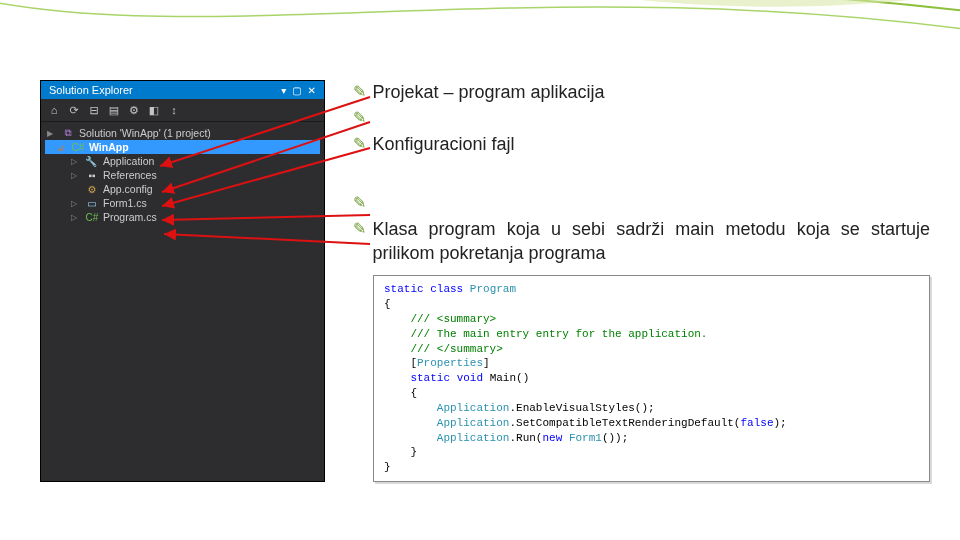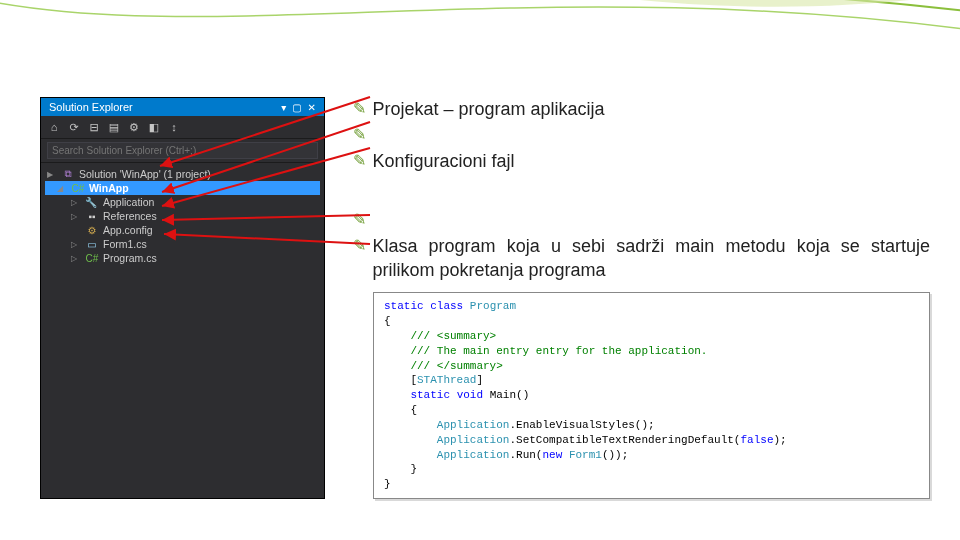--- a/index.html
+++ b/index.html
@@ -2,21 +2,21 @@
 <html><head>
 <meta charset="utf-8">
 <style>
   * { box-sizing: border-box; margin: 0; padding: 0; }
   body { width: 960px; height: 540px; font-family: "Segoe UI", Arial, sans-serif; background: #fff; position: relative; overflow: hidden; }
 
   
   .swoosh { position: absolute; top: -40px; left: -60px; width: 1100px; height: 140px; pointer-events: none; }
   .swoosh svg { width: 100%; height: 100%; }
 
-  .content { position: relative; padding: 80px 30px 20px 40px; display: flex; gap: 28px; margin-top: 17px; }
+  .content { position: relative; padding: 80px 30px 20px 40px; display: flex; gap: 28px; }
 
   
   .panel { width: 285px; background: #2d2d30; color: #ccc; font-size: 11px; border: 1px solid #000; }
   .panel-header { background: #007acc; color: #fff; padding: 3px 8px; display: flex; align-items: center; justify-content: space-between; font-size: 11px; }
   .panel-header-title { font-weight: normal; }
   .panel-header-icons { display: flex; gap: 6px; }
   .panel-header-icons span { font-size: 10px; }
   .toolbar { display: flex; gap: 6px; padding: 4px 6px; background: #2d2d30; border-bottom: 1px solid #1b1b1c; }
   .toolbar span { width: 14px; height: 14px; display: inline-flex; align-items: center; justify-content: center; color: #c5c5c5; font-size: 11px; }
   .search { padding: 3px 6px; border-bottom: 1px solid #1b1b1c; }
@@ -76,23 +76,20 @@
     </div>
     <div class="toolbar">
       <span>⌂</span>
       <span>⟳</span>
       <span>⊟</span>
       <span>▤</span>
       <span>⚙</span>
       <span>◧</span>
       <span>↕</span>
     </div>
-    <div class="search">
-      <input placeholder="Search Solution Explorer (Ctrl+;)" style="">
-    </div>
     <div class="tree">
       <div class="tree-item">
         <span class="chev">▶</span>
         <span class="ico ico-sln">⧉</span>
         <span class="lbl">Solution 'WinApp' (1 project)</span>
       </div>
       <div class="tree-item indent1 selected">
         <span class="chev">◢</span>
         <span class="ico ico-cs">C#</span>
         <span class="lbl" style="font-weight:bold">WinApp</span>
@@ -144,21 +141,21 @@
     <div class="bitem">
         <span class="bullet">✎</span>
         <span>Klasa program koja u sebi sadrži main metodu koja se startuje prilikom pokretanja programa</span>
       </div>
 
     <div class="codebox"><span class="kw">static</span> <span class="kw">class</span> <span class="type">Program</span>
 <span>{</span>
     <span class="str">/// &lt;summary&gt;</span>
     <span class="str">/// The main entry entry for the application.</span>
     <span class="str">/// &lt;/summary&gt;</span>
-    <span>[</span><span class="attr">STAThread</span><span>]</span>
+    <span>[</span><span class="attr">Properties</span><span>]</span>
     <span class="kw">static</span> <span class="kw">void</span> <span>Main()</span>
     <span>{</span>
         <span class="type">Application</span><span>.EnableVisualStyles();</span>
         <span class="type">Application</span><span>.SetCompatibleTextRenderingDefault(</span><span class="kw">false</span><span>);</span>
         <span class="type">Application</span><span>.Run(</span><span class="kw">new</span> <span class="type">Form1</span><span>());</span>
     <span>}</span>
 <span>}</span></div>
   </div>
 
 </div>

